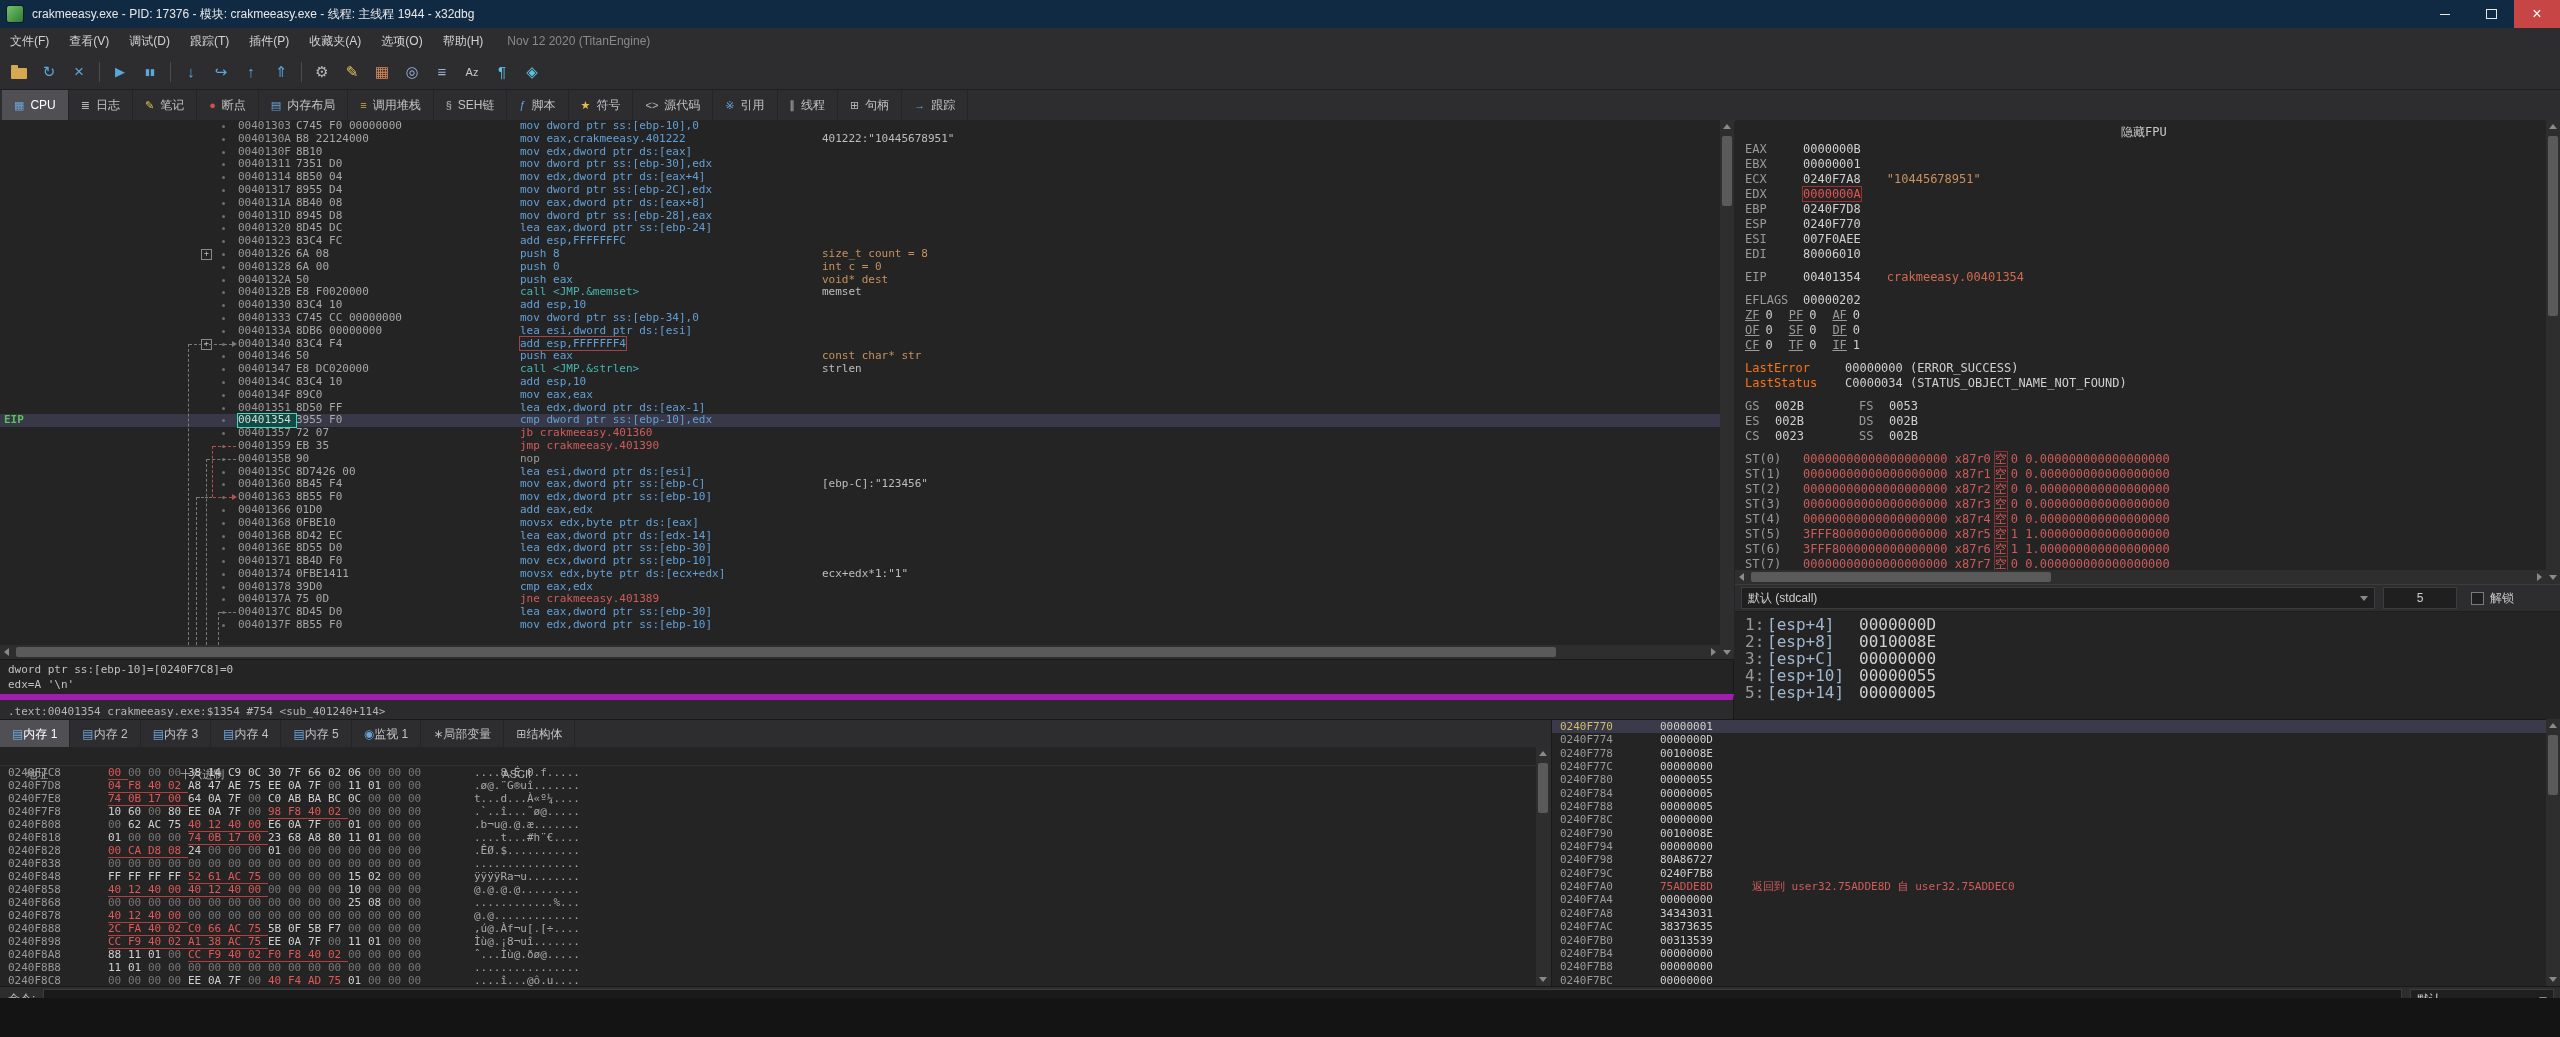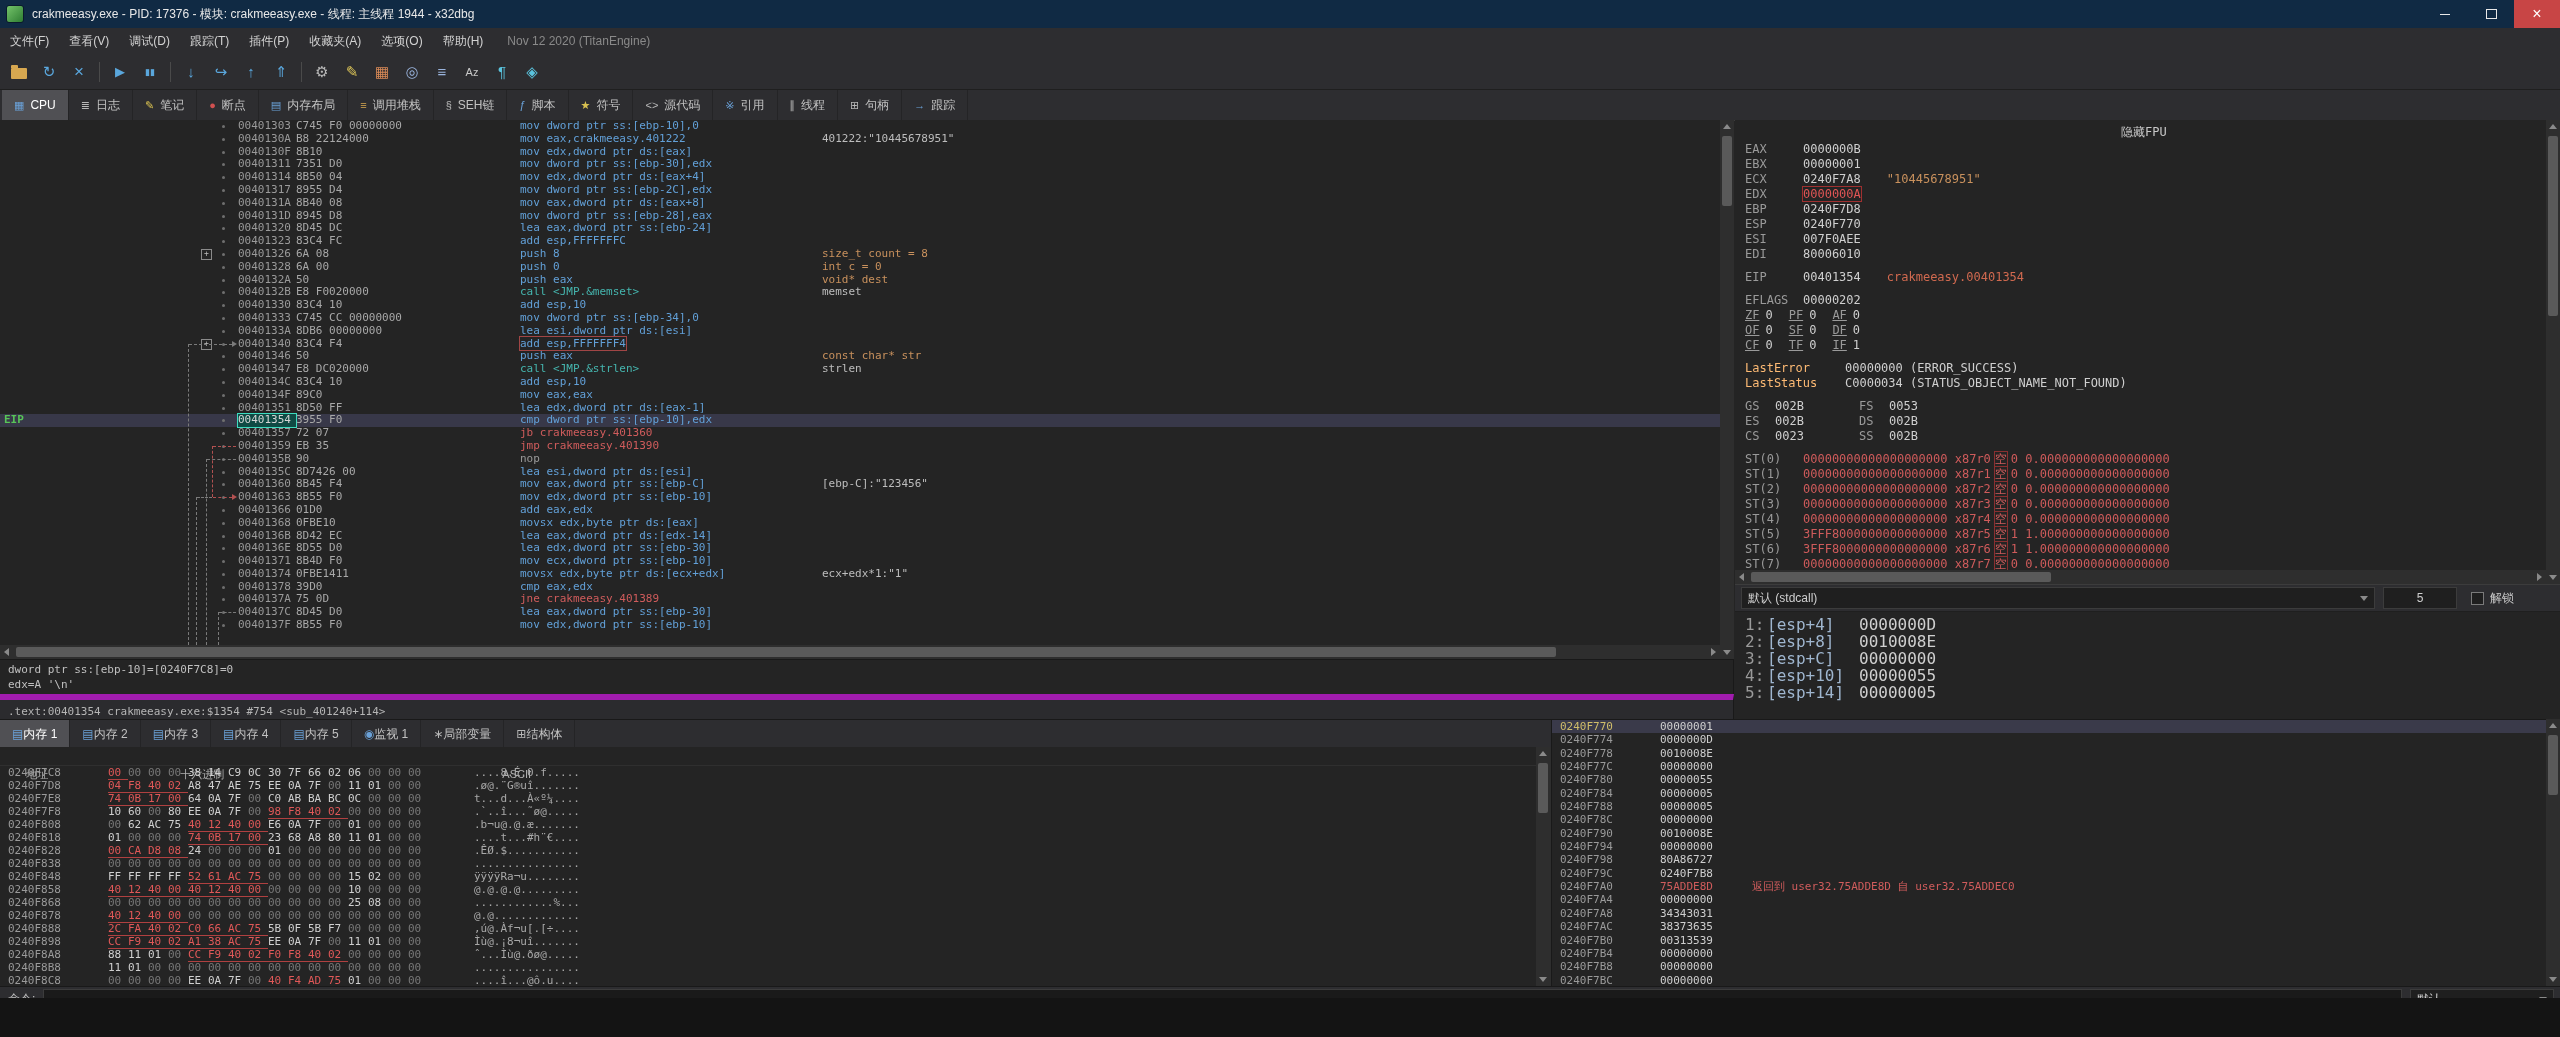--- a/index.html
+++ b/index.html
@@ -91,21 +91,21 @@
            font-family:"DejaVu Sans Mono",monospace;font-size:11px;color:#b5b5b5;box-sizing:border-box;}
 
   
   #regpane{position:absolute;left:1735px;top:120px;width:825px;height:464px;background:#242424;overflow:hidden;
            font-family:"DejaVu Sans Mono",monospace;font-size:12px;}
   #hidefpu-btn{position:absolute;left:380px;top:3px;color:#c8c8c8;padding:1px 6px;}
   #reg-rows{position:absolute;left:10px;top:22px;right:16px;}
   .rrow{height:15px;line-height:15px;white-space:pre;}
   .rsp{height:8px;}
   .rn{display:inline-block;width:58px;color:#9a9a9a;}
-  .rnw{display:inline-block;width:100px;color:#fdba74;}
+  .rnw{display:inline-block;width:100px;color:#f97316;}
   .rv{color:#cfcfcf;}
   .rv.chg{color:#e05555;outline:1px solid #a03030;}
   .rc{color:#c9915d;margin-left:26px;}
   .rcr{color:#d0694f;margin-left:26px;}
   .fl{color:#9a9a9a;text-decoration:underline;}
   .fv{color:#cfcfcf;margin:0 16px 0 6px;}
   .sn{display:inline-block;width:30px;color:#9a9a9a;}
   .sv{display:inline-block;width:84px;color:#cfcfcf;}
   .fr{color:#cf5b5b;}
   .ftag{color:#cf5b5b;outline:1px solid #8a3030;margin:0 4px;}

